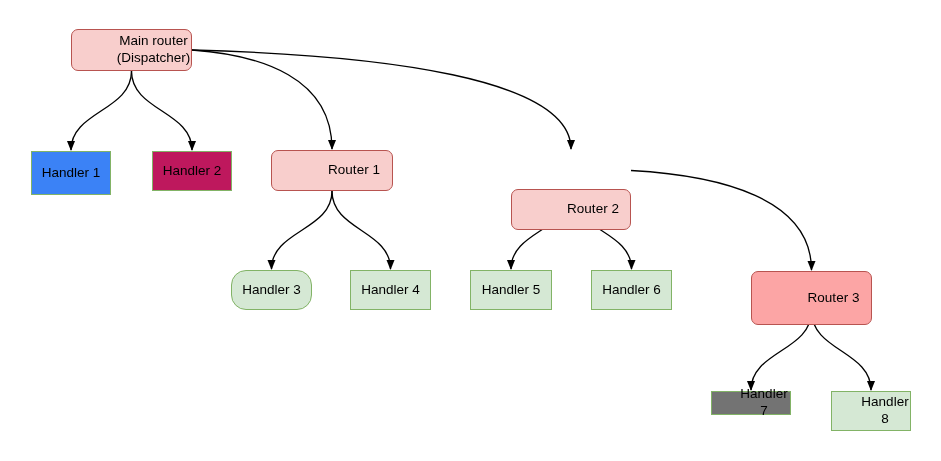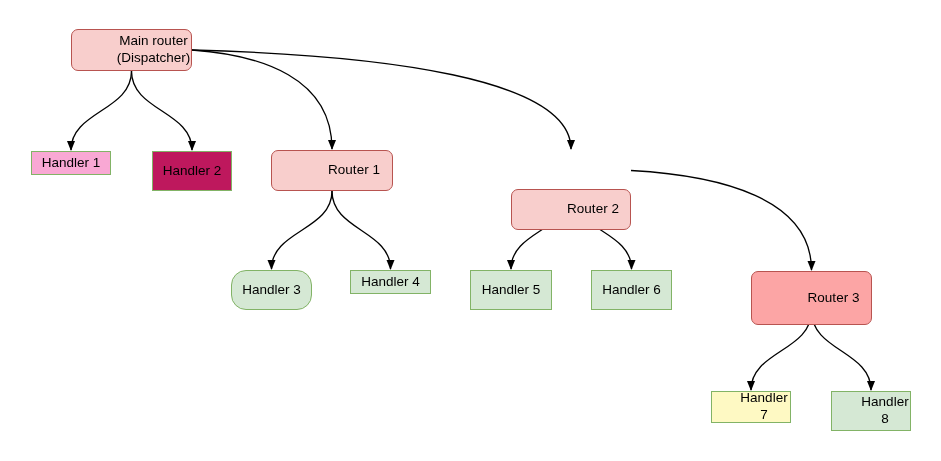--- a/index.html
+++ b/index.html
@@ -70,25 +70,25 @@
         <path d="M 571 191 C 571 230.5, 511 230.5, 511 269" fill="none" stroke="#000000" stroke-width="1.3" marker-end="url(#arrow)"></path>
         <path d="M 571 191 C 571 230.5, 631.5 230.5, 631.5 269" fill="none" stroke="#000000" stroke-width="1.3" marker-end="url(#arrow)"></path>
         <path d="M 631 170.5 C 721.25 175.525, 811.5 198.64000000000001, 811.5 270" fill="none" stroke="#000000" stroke-width="1.3" marker-end="url(#arrow)"></path>
         <path d="M 811.5 311 C 811.5 351, 751 351, 751 390" fill="none" stroke="#000000" stroke-width="1.3" marker-end="url(#arrow)"></path>
         <path d="M 811.5 311 C 811.5 351, 871 351, 871 390" fill="none" stroke="#000000" stroke-width="1.3" marker-end="url(#arrow)"></path>
       </g>
   </svg>
   <div id="nodes">
       <div class="node router" style="left: 71px; top: 29px; width: 121px; height: 42px; background: rgb(248, 206, 204); border-color: rgb(184, 84, 80);">Main router
 (Dispatcher)</div>
-      <div class="node handler" style="left: 31px; top: 151px; width: 80px; height: 24px; background: #f9a8d4; border-color: rgb(130, 179, 102);">Handler 1</div>
+      <div class="node handler" style="left: 31px; top: 151px; width: 80px; height: 44px; background: #3b82f6; border-color: rgb(130, 179, 102);">Handler 1</div>
       <div class="node handler" style="left: 152px; top: 151px; width: 80px; height: 40px; background: #be185d; border-color: rgb(130, 179, 102);">Handler 2</div>
       <div class="node router" style="left: 271px; top: 150px; width: 122px; height: 41px; background: rgb(248, 206, 204); border-color: rgb(184, 84, 80);">Router 1</div>
       <div class="node router" style="left: 511px; top: 150px; width: 120px; height: 41px; background: rgb(248, 206, 204); border-color: rgb(184, 84, 80); margin-top: 39px;">Router 2</div>
       <div class="node handler" style="left: 231px; top: 270px; width: 81px; height: 40px; background: rgb(213, 232, 212); border-color: rgb(130, 179, 102); border-radius: 15px;">Handler 3</div>
-      <div class="node handler" style="left: 350px; top: 270px; width: 81px; height: 24px; background: rgb(213, 232, 212); border-color: rgb(130, 179, 102);">Handler 4</div>
+      <div class="node handler" style="left: 350px; top: 270px; width: 81px; height: 40px; background: rgb(213, 232, 212); border-color: rgb(130, 179, 102);">Handler 4</div>
       <div class="node handler" style="left: 470px; top: 270px; width: 82px; height: 40px; background: rgb(213, 232, 212); border-color: rgb(130, 179, 102);">Handler 5</div>
       <div class="node handler" style="left: 591px; top: 270px; width: 81px; height: 40px; background: rgb(213, 232, 212); border-color: rgb(130, 179, 102);">Handler 6</div>
       <div class="node router" style="left: 751px; top: 271px; width: 121px; height: 54px; background: #fca5a5; border-color: rgb(184, 84, 80);">Router 3</div>
-      <div class="node handler" style="left: 711px; top: 391px; width: 80px; height: 32px; background: #fef9c3; border-color: rgb(130, 179, 102); padding-left: 26px;">Handler 7</div>
+      <div class="node handler" style="left: 711px; top: 391px; width: 80px; height: 24px; background: #737373; border-color: rgb(130, 179, 102); padding-left: 26px;">Handler 7</div>
       <div class="node handler" style="left: 831px; top: 391px; width: 80px; height: 40px; background: rgb(213, 232, 212); border-color: rgb(130, 179, 102); padding-left: 28px;">Handler 8</div>
     </div>
 </div>
 
 </body></html>

